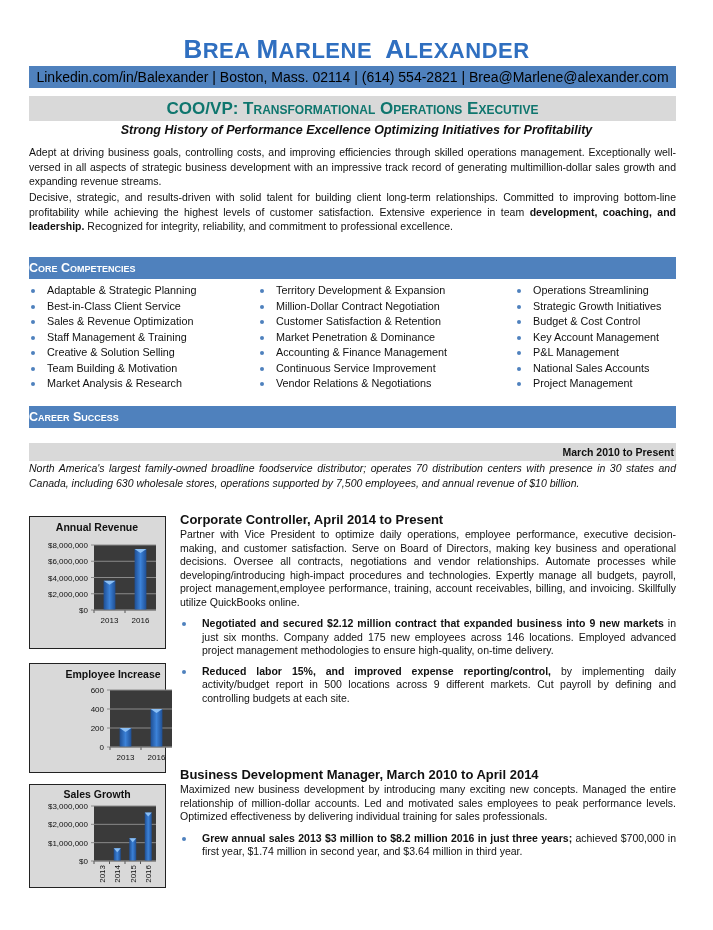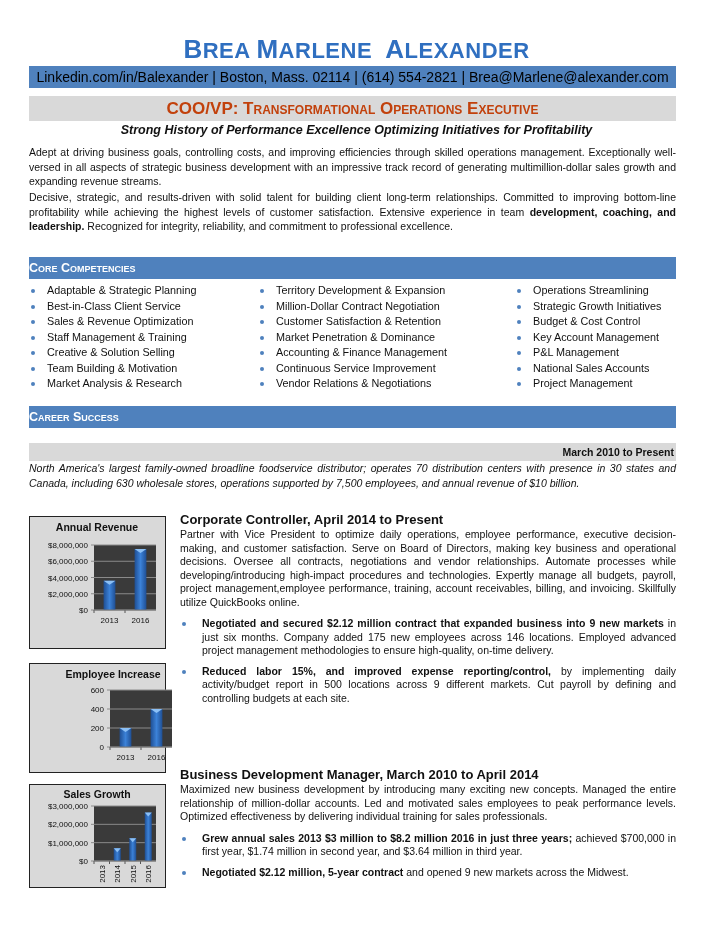--- a/index.html
+++ b/index.html
@@ -1,20 +1,20 @@
 <!DOCTYPE html>
 <html><head>
 <meta charset="utf-8">
 <style>
   * { box-sizing: border-box; margin: 0; padding: 0; }
   body { width: 713px; height: 930px; background: #ffffff; font-family: "Liberation Sans", sans-serif; color: #111; position: relative; overflow: hidden; }
   .name { position: absolute; top: 34px; left: 0; width: 713px; text-align: center; font-family: "Liberation Sans", sans-serif; font-weight: bold; color: #2f6fc0; font-size: 22px; letter-spacing: 0.5px; font-variant: small-caps; }
   .name span.big { font-size: 26px; }
   .contact { position: absolute; top: 66px; left: 29px; width: 647px; height: 22px; background: #4f81bd; color: #000000; text-align: center; font-size: 14px; line-height: 22px; }
-  .title-band { position: absolute; top: 96px; left: 29px; width: 647px; height: 25px; background: #d9d9d9; text-align: center; color: #c2410c; font-weight: bold; font-size: 17px; line-height: 25px; font-variant: small-caps; }
+  .title-band { position: absolute; top: 96px; left: 29px; width: 647px; height: 25px; background: #d9d9d9; text-align: center; color: #0f766e; font-weight: bold; font-size: 17px; line-height: 25px; font-variant: small-caps; }
   .tagline { position: absolute; top: 123px; left: 0; width: 713px; text-align: center; font-style: italic; font-weight: bold; font-size: 12.5px; }
   .para { position: absolute; left: 29px; width: 647px; font-size: 10.5px; line-height: 14.5px; text-align: justify; }
   .p1 { top: 145px; }
   .p2 { top: 190px; }
   .sec-band { position: absolute; left: 29px; width: 647px; height: 22px; background: #4f81bd; color: #fff; text-align: left; font-weight: bold; font-size: 12.5px; line-height: 22px; font-variant: small-caps; }
   .core-band { top: 257px; }
   .career-band { top: 406px; }
   .comp-col { position: absolute; top: 283px; font-size: 10.8px; line-height: 15.5px; list-style: none; }
   .comp-col li { position: relative; padding-left: 18px; }
   .comp-col li::before { content: ""; position: absolute; left: 2px; top: 6px; width: 4px; height: 4px; border-radius: 50%; background: #4f81bd; }
@@ -192,15 +192,14 @@
     <li><b>Negotiated and secured $2.12 million contract that expanded business into 9 new markets</b><span> in just six months. Company added 175 new employees across 146 locations. Employed advanced project management methodologies to ensure high-quality, on-time delivery.</span></li>
     <li><b>Reduced labor 15%, and improved expense reporting/control,</b><span> by implementing daily activity/budget report in 500 locations across 9 different markets. Cut payroll by defining and controlling budgets at each site.</span></li>
   </ul>
 </div>
 
 <div class="job" style="top:767px;">
   <div class="job-title">Business Development Manager, March 2010 to April 2014</div>
   <p class="job-desc">Maximized new business development by introducing many exciting new concepts. Managed the entire relationship of million-dollar accounts. Led and motivated sales employees to peak performance levels. Optimized effectiveness by delivering individual training for sales professionals.</p>
   <ul class="bullets">
     <li><b>Grew annual sales 2013 $3 million to $8.2 million 2016 in just three years;</b><span> achieved $700,000 in first year, $1.74 million in second year, and $3.64 million in third year.</span></li>
-    <li><b>Negotiated $2.12 million, 5-year contract</b><span> and opened 9 new markets across the Midwest.</span></li>
   </ul>
 </div>
 
 </body></html>

